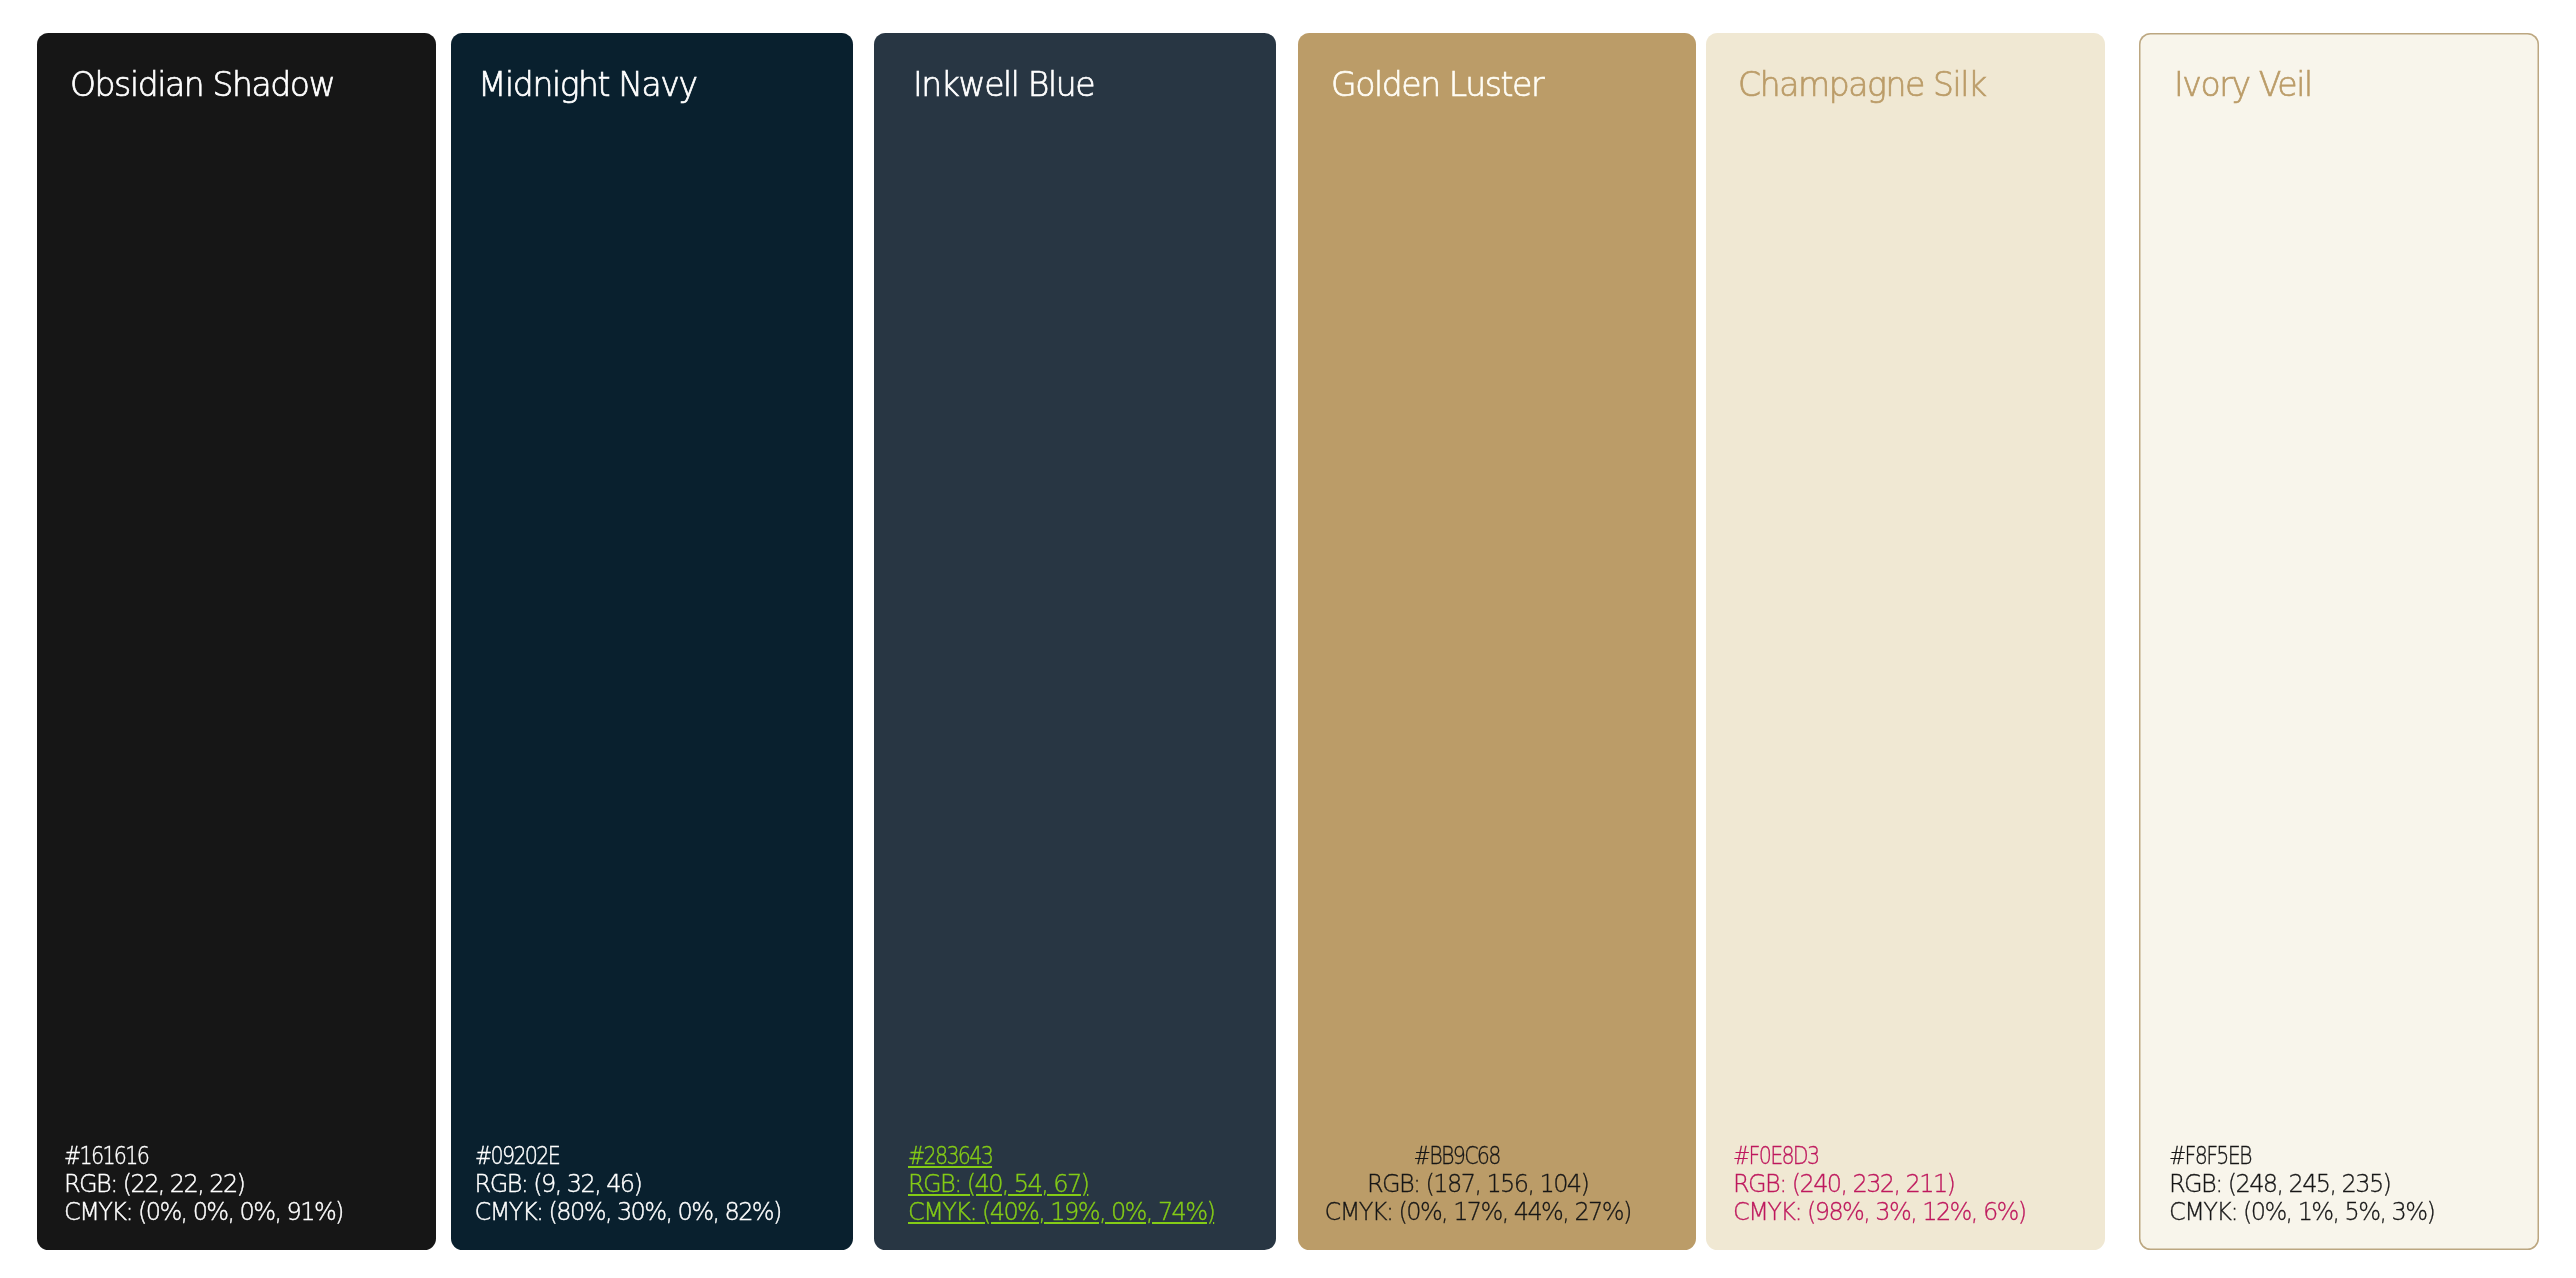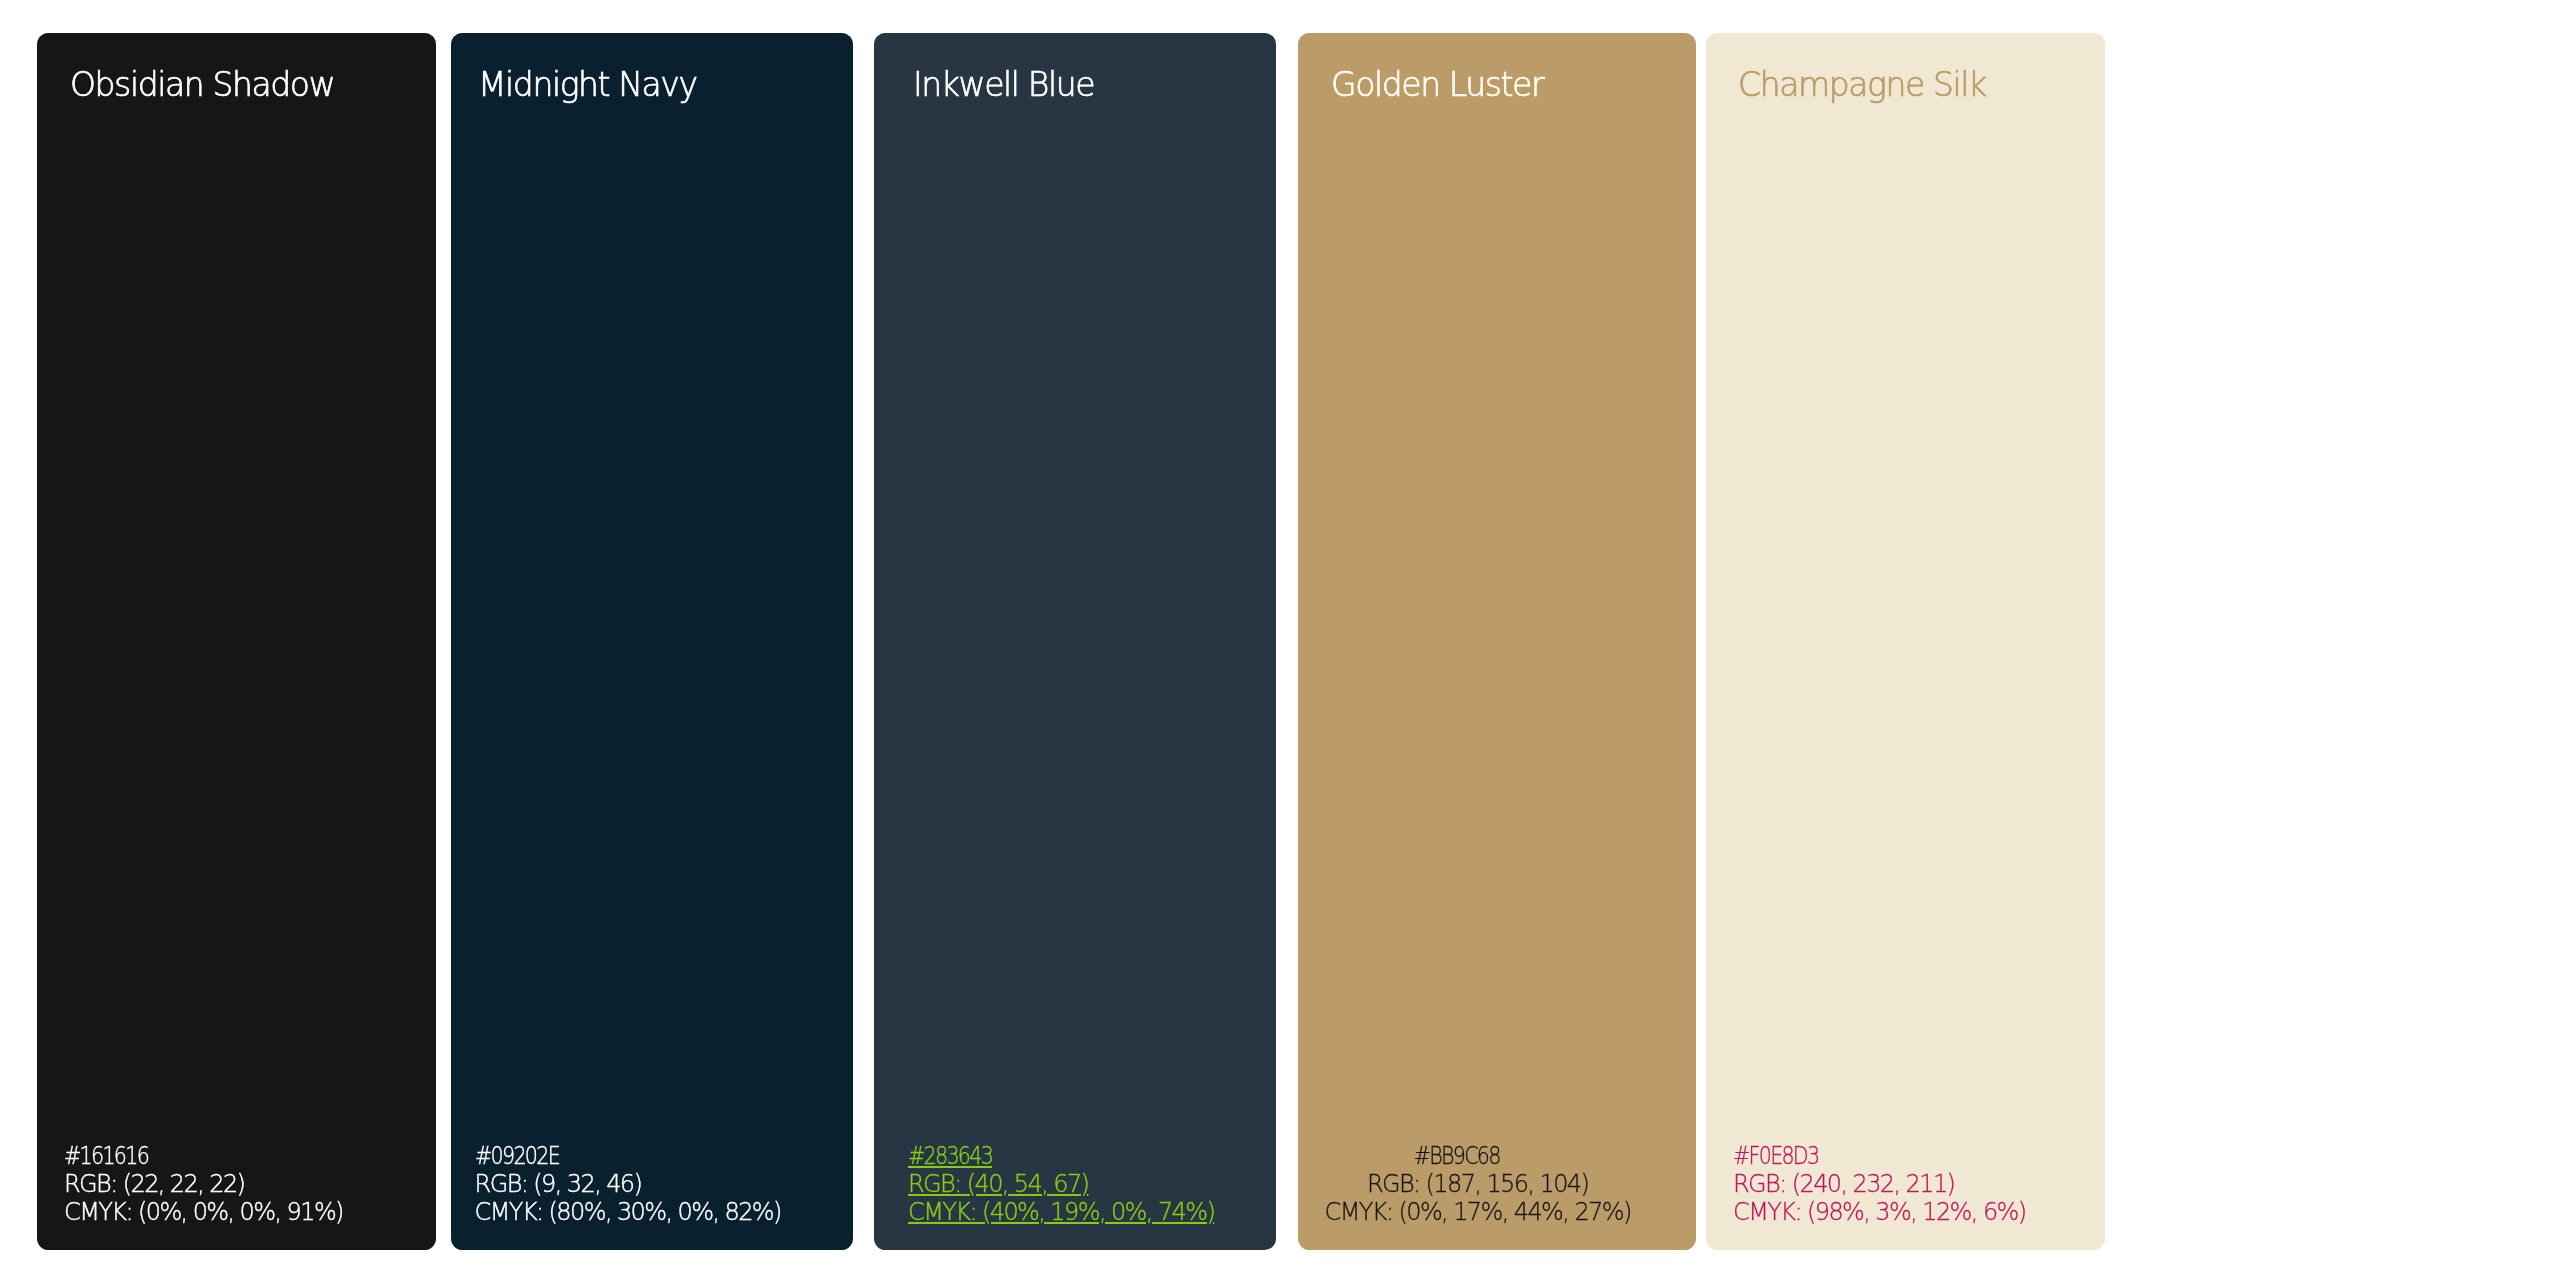--- a/index.html
+++ b/index.html
@@ -119,15 +119,23 @@
 
   <div class="swatch s5" data-name="color-swatch-card-champagne-silk" style="background-color: rgb(240, 232, 211);">
     <div class="swatch-title" data-name="swatch-name" style="color: rgb(187, 156, 104);">Champagne Silk</div>
     <div class="swatch-meta" data-name="swatch-values" style="color: #be185d;">
       <div data-name="swatch-hex-value">#F0E8D3</div>
       <div data-name="swatch-rgb-value">RGB: (240, 232, 211)</div>
       <div data-name="swatch-cmyk-value">CMYK: (98%, 3%, 12%, 6%)</div>
     </div>
   </div>
 
+  <div class="swatch s6" data-name="color-swatch-card-ivory-veil" style="background-color: rgb(248, 245, 235);">
+    <div class="swatch-title" data-name="swatch-name" style="color: rgb(187, 156, 104);">Ivory Veil</div>
+    <div class="swatch-meta" data-name="swatch-values" style="color: rgb(22, 22, 22);">
+      <div data-name="swatch-hex-value">#F8F5EB</div>
+      <div data-name="swatch-rgb-value">RGB: (248, 245, 235)</div>
+      <div data-name="swatch-cmyk-value">CMYK: (0%, 1%, 5%, 3%)</div>
+    </div>
+  </div>
 
 </div>
 
 
 </body></html>

